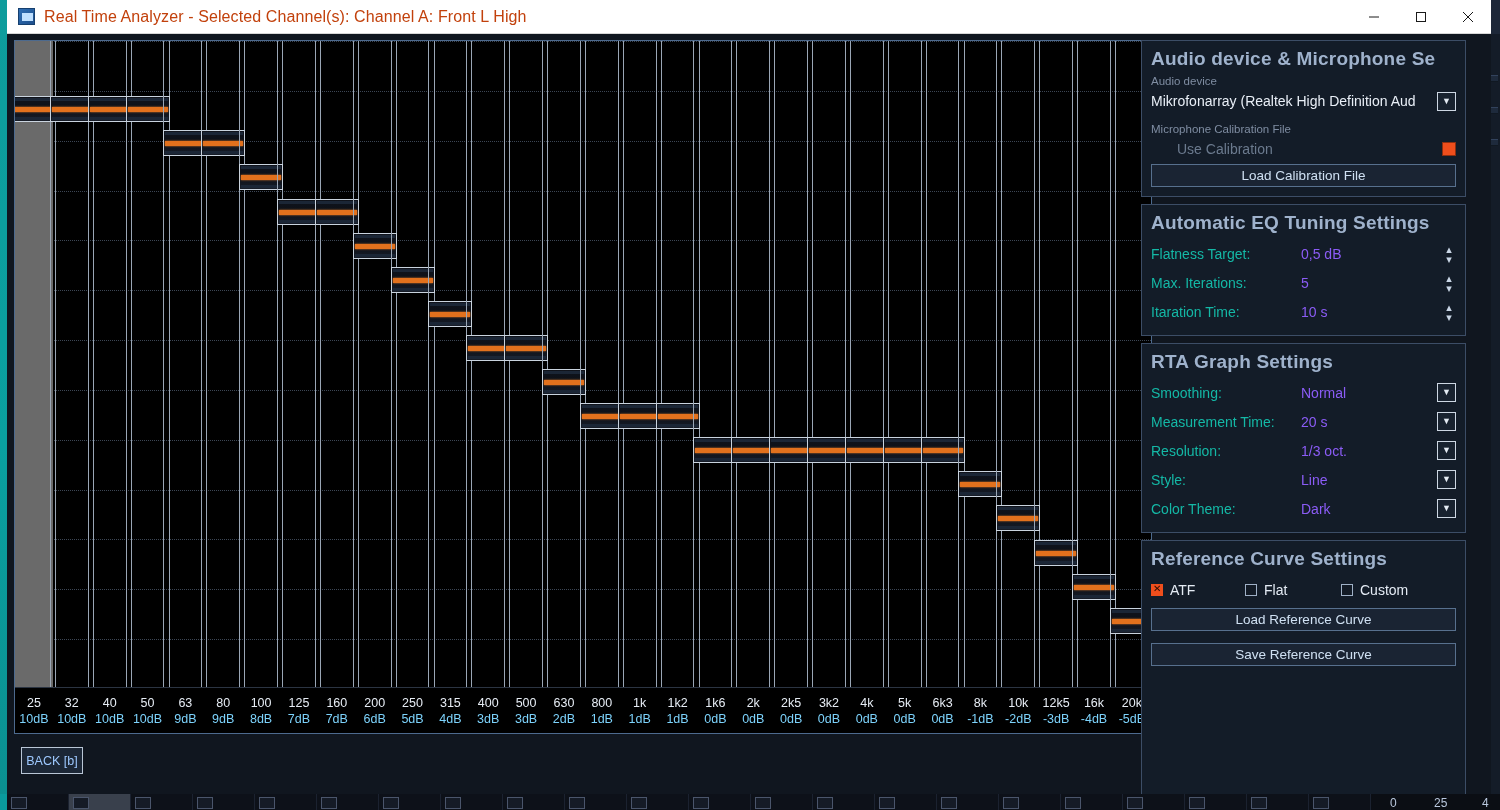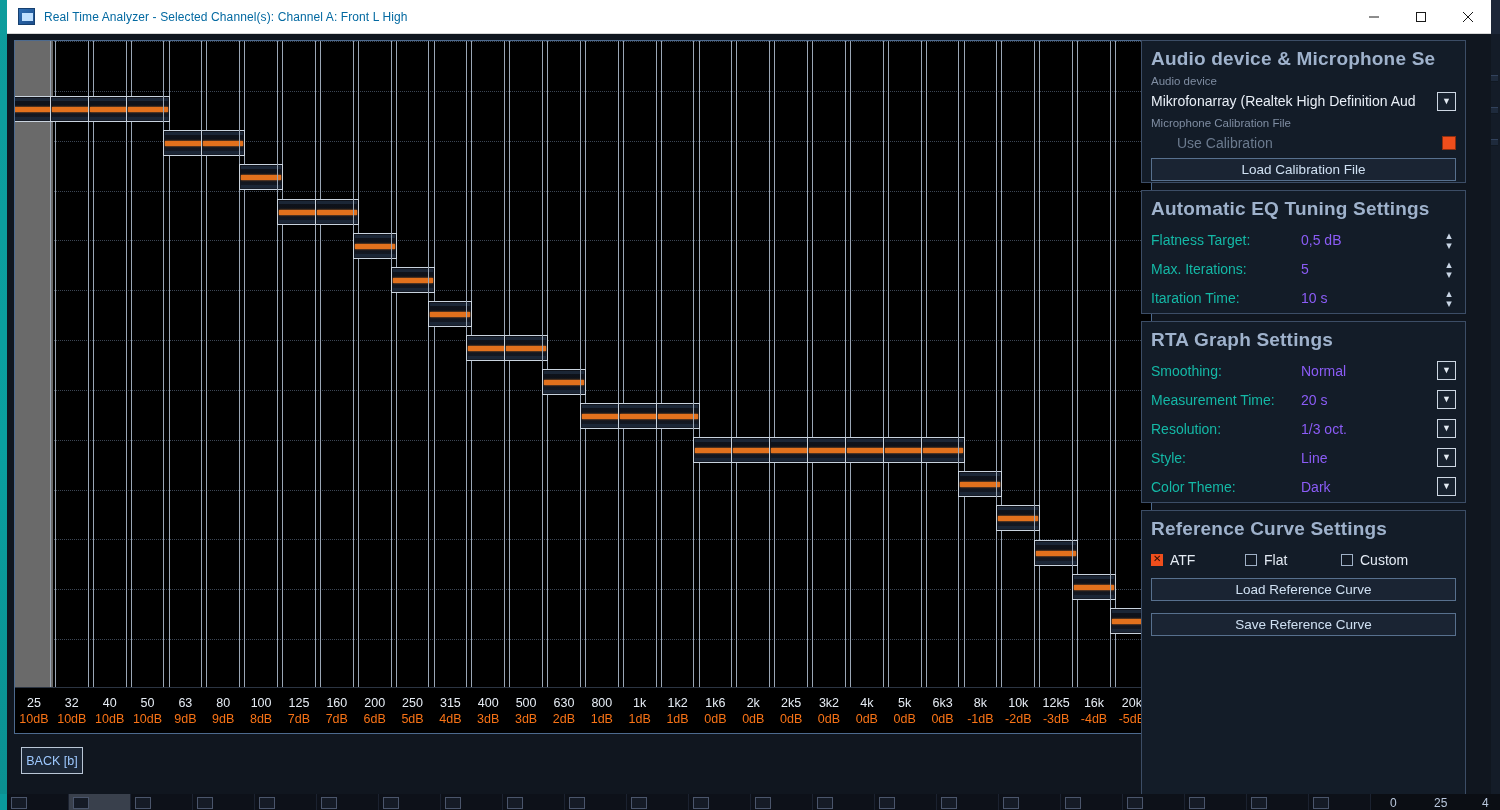--- a/index.html
+++ b/index.html
@@ -81,21 +81,21 @@
     width: 17px; height: 17px; margin-left: 11px; margin-right: 9px;
     background: linear-gradient(135deg,#2f6fb5,#1d4f8c);
     border: 1px solid #16406f;
     position: relative; flex: 0 0 auto;
   }
   .tb-icon::after {
     content: ""; position: absolute; left: 3px; top: 4px;
     width: 11px; height: 8px; background: #bfe0ff;
   }
   .tb-title {
-    font-size: 12px; color: #0369a1; letter-spacing: .1px;
+    font-size: 16px; color: #c2410c; letter-spacing: .1px;
     white-space: nowrap; flex: 1 1 auto;
   }
   .tb-btns { display: flex; height: 34px; flex: 0 0 auto; }
   .tb-btn {
     width: 47px; height: 34px;
     display: flex; align-items: center; justify-content: center;
     color: #1a1a1a; font-size: 14px;
   }
   .tb-btn svg { display: block; }
 
@@ -155,52 +155,52 @@
   }
   .axis {
     flex: 0 0 46px; display: flex; background: #000;
     border-top: 1px solid #2b3442;
   }
   .axis .acol {
     flex: 1 1 0; display: flex; flex-direction: column;
     align-items: center; justify-content: center;
     color: #e6ecf4; font-size: 12.5px; line-height: 16px;
   }
-  .axis .acol .db { color: #f97316; }
+  .axis .acol .db { color: #7dd3fc; }
 
   
   .back-btn {
     position: absolute; left: 14px; top: 713px;
     width: 62px; height: 27px;
     border: 1px solid #b9c6d6;
     background: #1c2736;
     color: #9ec9ff; font-size: 12.5px;
     display: flex; align-items: center; justify-content: center;
   }
 
   
   .side {
     position: absolute; right: 25px; top: 6px;
     width: 325px; height: 756px;
     display: flex; flex-direction: column; gap: 7px;
   }
   .panel {
     background: #131c28;
     border: 1px solid #3c4d66;
-    padding: 7px 9px 1px 9px;
+    padding: 7px 9px 9px 9px;
   }
   .panel h2 {
     color: #9fb2cc; font-size: 19px; font-weight: bold;
     margin-bottom: 5px; white-space: nowrap; overflow: hidden;
     letter-spacing: .2px;
   }
   .sublabel { color: #7f8da2; font-size: 11.5px; margin: 1px 0 2px; }
   .combo {
     display: flex; align-items: stretch; height: 24px;
-    margin-bottom: 4px;
+    margin-bottom: 10px;
   }
   .combo .cval {
     flex: 1 1 auto; color: #e9eff7; font-size: 14px;
     display: flex; align-items: center; white-space: nowrap; overflow: hidden;
   }
   .arrowbox {
     flex: 0 0 19px; height: 19px; align-self: center;
     border: 1px solid #cdd7e3; background: #18222f;
     display: flex; align-items: center; justify-content: center;
     color: #e4ebf3; font-size: 9px; line-height: 1;

